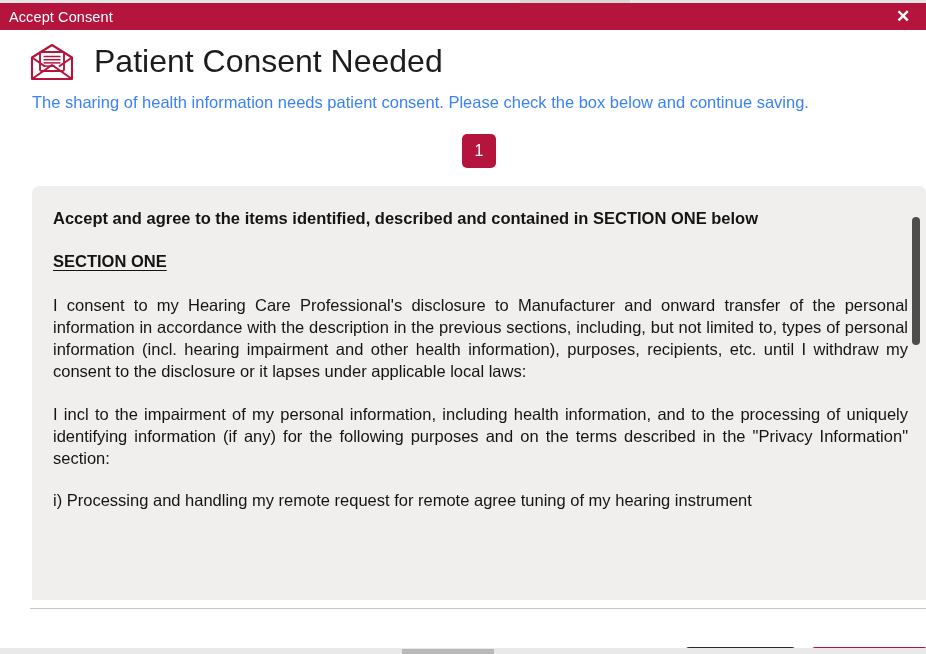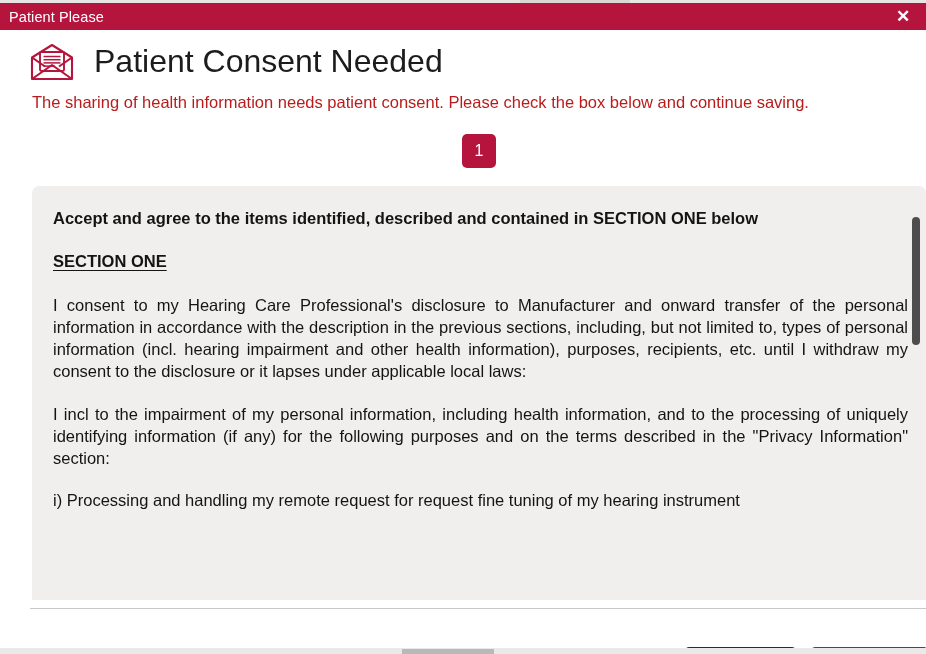--- a/index.html
+++ b/index.html
@@ -102,21 +102,21 @@
   }
 
   
   .subtitle {
     position: absolute;
     left: 16px;
     top: 62px;
     width: 894px;
     font-size: 16.5px;
     font-weight: 400;
-    color: #b91c1c;
+    color: #3b82f6;
     line-height: 1.3;
     white-space: nowrap;
   }
 
   
   .step-row {
     position: absolute;
     left: 0;
     top: 104px;
     width: 926px;
@@ -279,21 +279,21 @@
     background: #b9b9b9;
   }
 </style>
 </head>
 <body>
 
 <div class="bg-bleed-top"></div>
 <div class="bg-bleed-top-hint"></div>
 
 <div class="titlebar">
-  <span class="titlebar-title">Patient Please</span>
+  <span class="titlebar-title">Accept Consent</span>
   <span class="titlebar-spacer"></span>
   <span class="titlebar-close">✕</span>
 </div>
 
 <div class="dialog-body">
 
   <div class="header-row">
     <span class="header-icon">
       <svg width="46" height="42" viewBox="0 0 46 42" aria-hidden="true">
 
@@ -327,21 +327,21 @@
 
       <p class="section-line">
         <span class="u">SECTION ONE</span>
       </p>
 
       <p><b>I consent to my Hearing Care Professional's disclosure to Manufacturer and onward transfer</b><span> of the personal information in accordance with the description in the previous sections, including, but not limited to, types of personal information (incl. hearing impairment and other health information), purposes, recipients, etc. until I withdraw my consent to the disclosure or it lapses under applicable local laws:</span></p>
 
 
       <p><b>I incl</b><span> to </span><b>the impairment</b><span> of my personal information, including health information, and to the processing of uniquely identifying information (if any) for the following purposes and on the terms described in the "Privacy Information" section:</span></p>
 
-      <p class="no-justify">i) Processing and handling my remote request for request fine tuning of my hearing instrument</p>
+      <p class="no-justify">i) Processing and handling my remote request for remote agree tuning of my hearing instrument</p>
 
     </div>
 
     <div class="scrollbar-track">
       <div class="scrollbar-thumb"></div>
     </div>
   </div>
 
   <div class="footer-divider"></div>
   <div class="footer">

